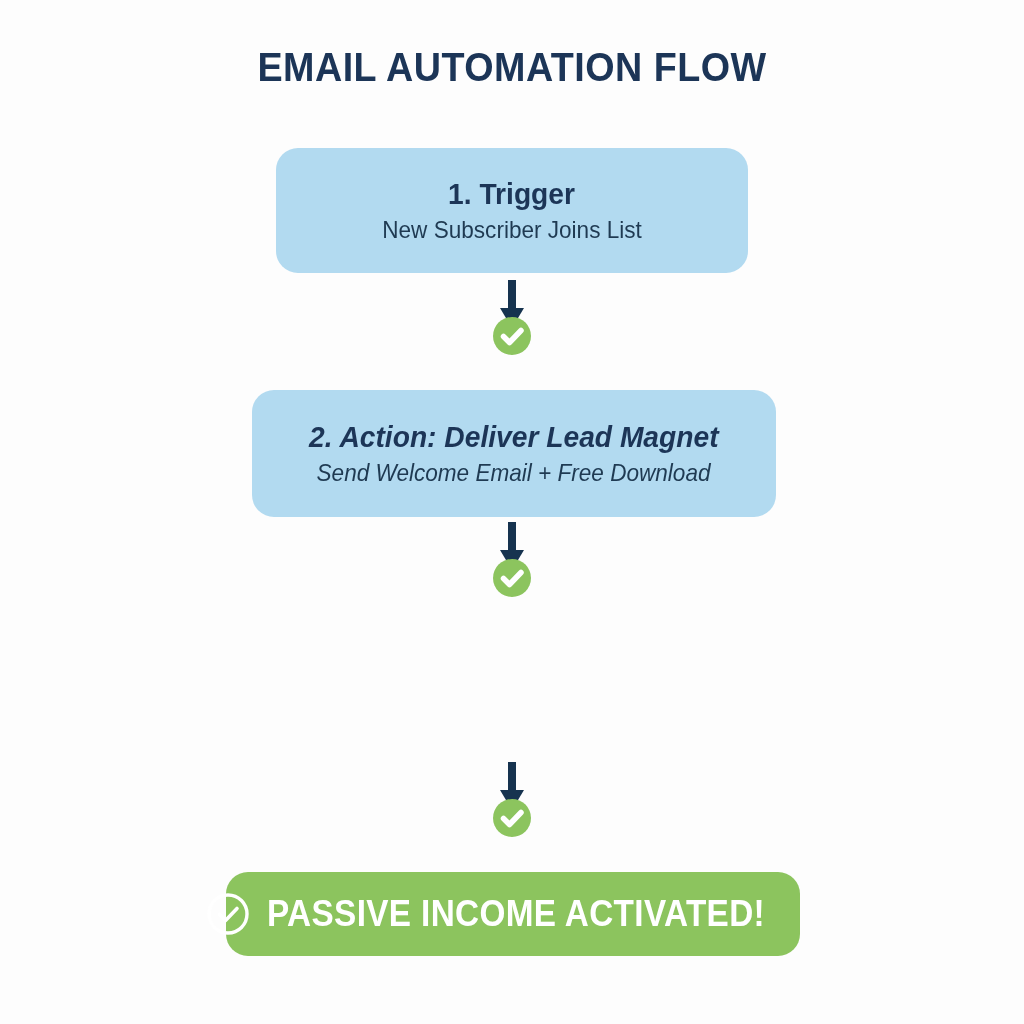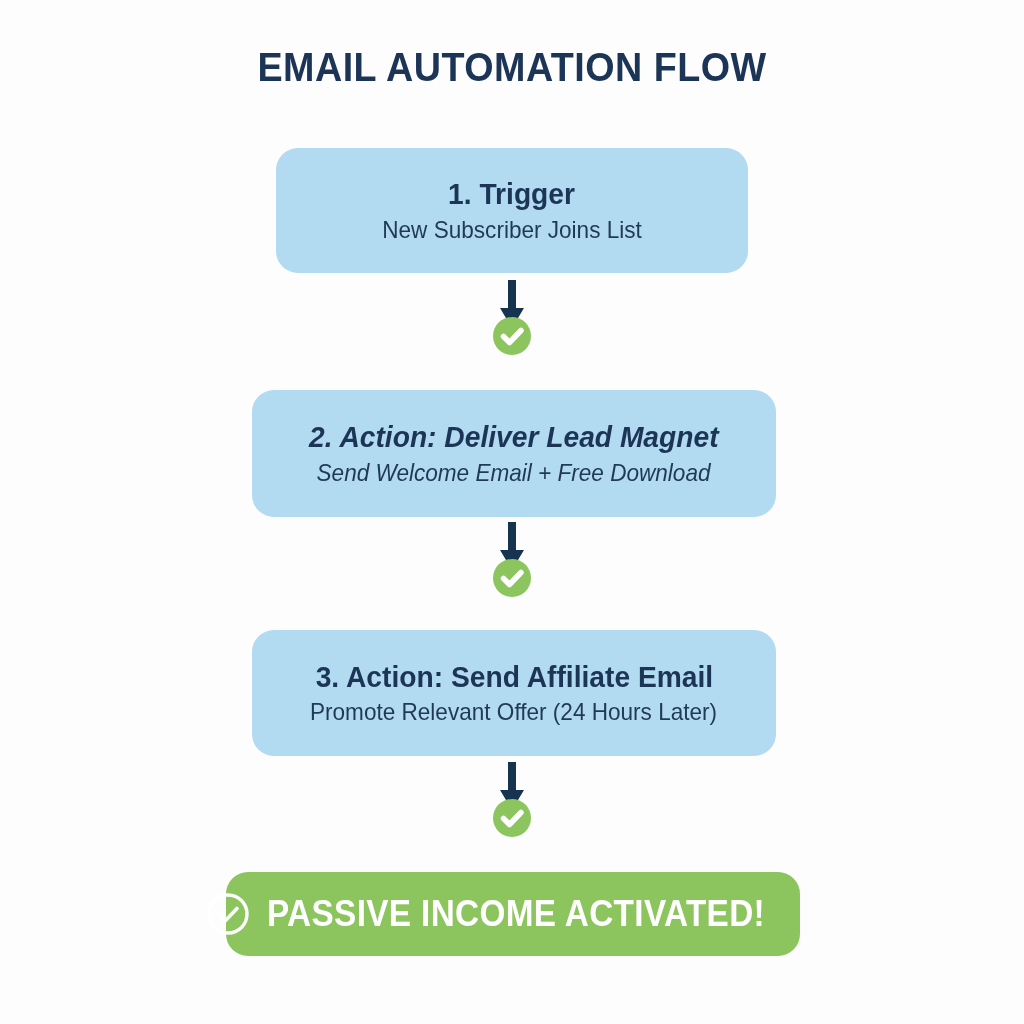--- a/index.html
+++ b/index.html
@@ -174,24 +174,20 @@
         <rect x="26" y="0" width="8" height="32" fill="#16334f"></rect>
         <polygon points="18,28 42,28 30,48" fill="#16334f"></polygon>
       </g>
       <g>
         <circle cx="30" cy="56" r="19" fill="#8cc45e"></circle>
         <path d="M21.5 56.5 L27.5 62.5 L39 50.5" fill="none" stroke="#ffffff" stroke-width="5.5" stroke-linecap="round" stroke-linejoin="round"></path>
       </g>
     </svg>
   </div>
 
-  <div class="step-box" id="step-3">
-    <div class="step-title">3. Action: Send Affiliate Email</div>
-    <div class="step-sub">Promote Relevant Offer (24 Hours Later)</div>
-  </div>
 
   <div class="connector" id="connector-3">
     <svg width="60" height="80" viewBox="0 0 60 80" xmlns="http://www.w3.org/2000/svg">
       <g>
         <rect x="26" y="0" width="8" height="32" fill="#16334f"></rect>
         <polygon points="18,28 42,28 30,48" fill="#16334f"></polygon>
       </g>
       <g>
         <circle cx="30" cy="56" r="19" fill="#8cc45e"></circle>
         <path d="M21.5 56.5 L27.5 62.5 L39 50.5" fill="none" stroke="#ffffff" stroke-width="5.5" stroke-linecap="round" stroke-linejoin="round"></path>

